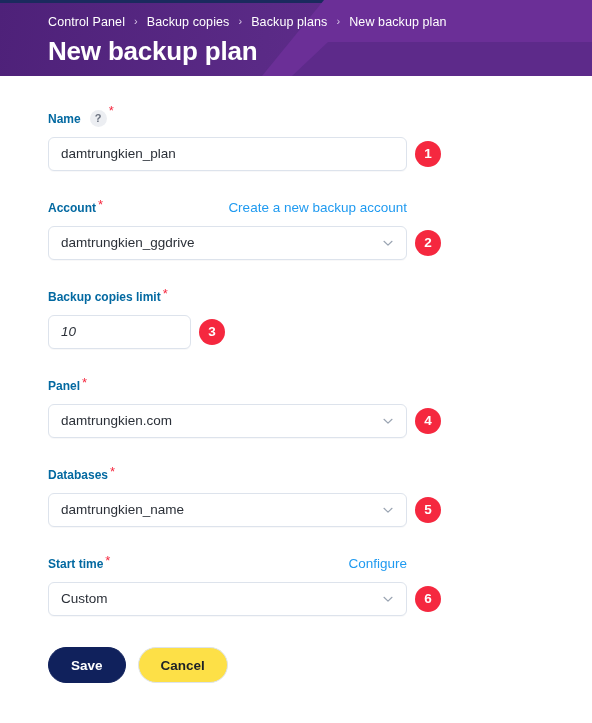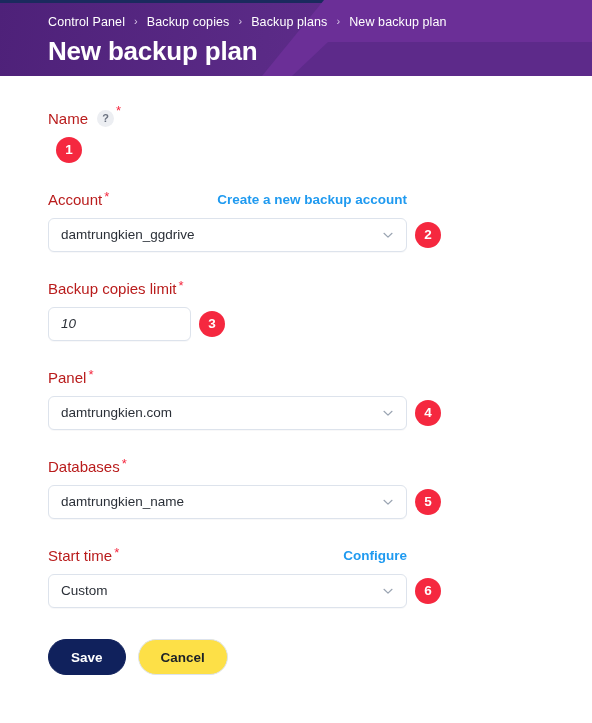--- a/index.html
+++ b/index.html
@@ -99,23 +99,23 @@
     align-items: center;
     width: 359px;
     height: 18px;
   }
   .label-left {
     display: flex;
     align-items: flex-start;
     flex: 1 1 auto;
   }
   .field-label {
-    font-size: 15px;
-    font-weight: normal;
-    color: #b91c1c;
+    font-size: 12px;
+    font-weight: bold;
+    color: #0369a1;
     line-height: 18px;
   }
   .req-star {
     color: #f5283f;
     font-size: 13px;
     line-height: 12px;
     margin-left: 2px;
     font-weight: normal;
   }
   .help-badge {
@@ -132,21 +132,21 @@
     font-weight: bold;
     line-height: 1;
   }
   .help-badge .req-star {
     position: absolute;
     top: -5px; right: -7px;
     margin: 0;
   }
   .side-link {
     font-size: 13.5px;
-    font-weight: bold;
+    font-weight: normal;
     color: #1f9af0;
     text-decoration: none;
     white-space: nowrap;
     line-height: 18px;
   }
 
   .control-row {
     display: flex;
     align-items: center;
     margin-top: 9px;
@@ -264,20 +264,23 @@
       <div class="label-row">
         <div class="label-left">
           <span class="field-label">Name</span>
           <span class="help-badge">
             <span>?</span>
             <span class="req-star">*</span>
           </span>
         </div>
       </div>
       <div class="control-row">
+        <div class="input-box">
+          <span class="input-value">damtrungkien_plan</span>
+        </div>
         <span class="marker">1</span>
       </div>
     </div>
 
     <div class="field-group g-account">
       <div class="label-row">
         <div class="label-left">
           <span class="field-label">Account</span>
           <span class="req-star">*</span>
         </div>

